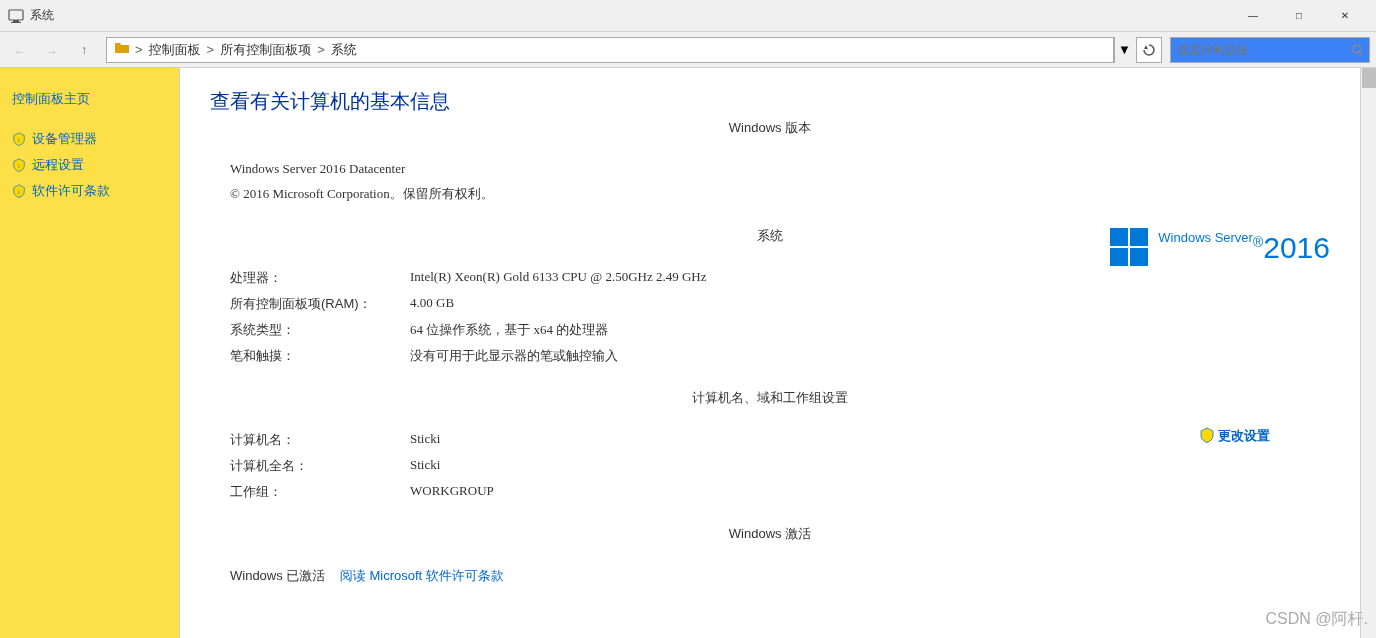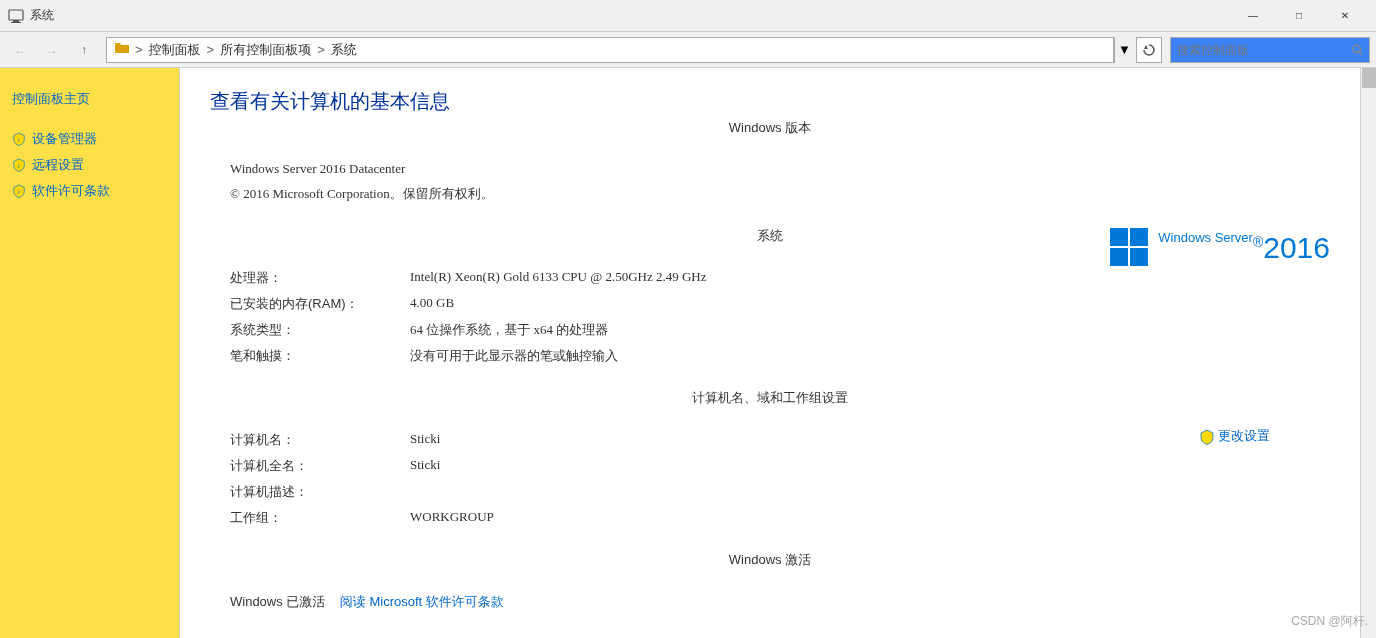--- a/index.html
+++ b/index.html
@@ -244,45 +244,46 @@
     }
     .win-logo-quad div {
       width: 18px;
       height: 18px;
       background: #0078d7;
     }
 
     
     .change-settings-link {
       display: flex;
-      align-items: flex-end;
+      align-items: flex-start;
       gap: 4px;
       color: #0066cc;
       cursor: pointer;
       font-size: 13px;
+      font-weight: bold;
     }
 
     
     .activation-row {
       padding: 4px 0 4px 20px;
       font-size: 13px;
       color: #333;
     }
     .activation-link {
       color: #0066cc;
       cursor: pointer;
       text-decoration: none;
     }
 
     
     .watermark {
       position: fixed;
       bottom: 8px;
       right: 8px;
-      font-size: 12px;
+      font-size: 16px;
       color: #aaa;
     }
 
     
     .shield-svg {
       width: 14px;
       height: 14px;
     }
   </style>
 </head>
@@ -407,21 +408,21 @@
       <div class="section-header">
         <span class="section-title">系统</span>
         <div class="section-line"></div>
       </div>
 
       <div class="info-row">
         <span class="info-label">处理器：</span>
         <span class="info-value">Intel(R) Xeon(R) Gold 6133 CPU @ 2.50GHz   2.49 GHz</span>
       </div>
       <div class="info-row">
-        <span class="info-label">已安装的内存(RAM)：</span>
+        <span class="info-label">所有控制面板项(RAM)：</span>
         <span class="info-value">4.00 GB</span>
       </div>
       <div class="info-row">
         <span class="info-label">系统类型：</span>
         <span class="info-value">64 位操作系统，基于 x64 的处理器</span>
       </div>
       <div class="info-row">
         <span class="info-label">笔和触摸：</span>
         <span class="info-value">没有可用于此显示器的笔或触控输入</span>
       </div>
@@ -436,24 +437,20 @@
       <div style="position:relative;">
         <div class="info-row">
           <span class="info-label">计算机名：</span>
           <span class="info-value">Sticki</span>
         </div>
         <div class="info-row">
           <span class="info-label">计算机全名：</span>
           <span class="info-value">Sticki</span>
         </div>
         <div class="info-row">
-          <span class="info-label">计算机描述：</span>
-          <span class="info-value"></span>
-        </div>
-        <div class="info-row">
           <span class="info-label">工作组：</span>
           <span class="info-value">WORKGROUP</span>
         </div>
 
         <div style="position:absolute;right:60px;top:0;">
           <a class="change-settings-link">
             <svg width="14" height="16" viewBox="0 0 14 16">
               <path d="M7 1 L13 4 L13 9 C13 12 10 14.5 7 15.5 C4 14.5 1 12 1 9 L1 4 Z" fill="#ffd700" stroke="#0078d7" stroke-width="0.8"></path>
             </svg>
             <span>更改设置</span>

